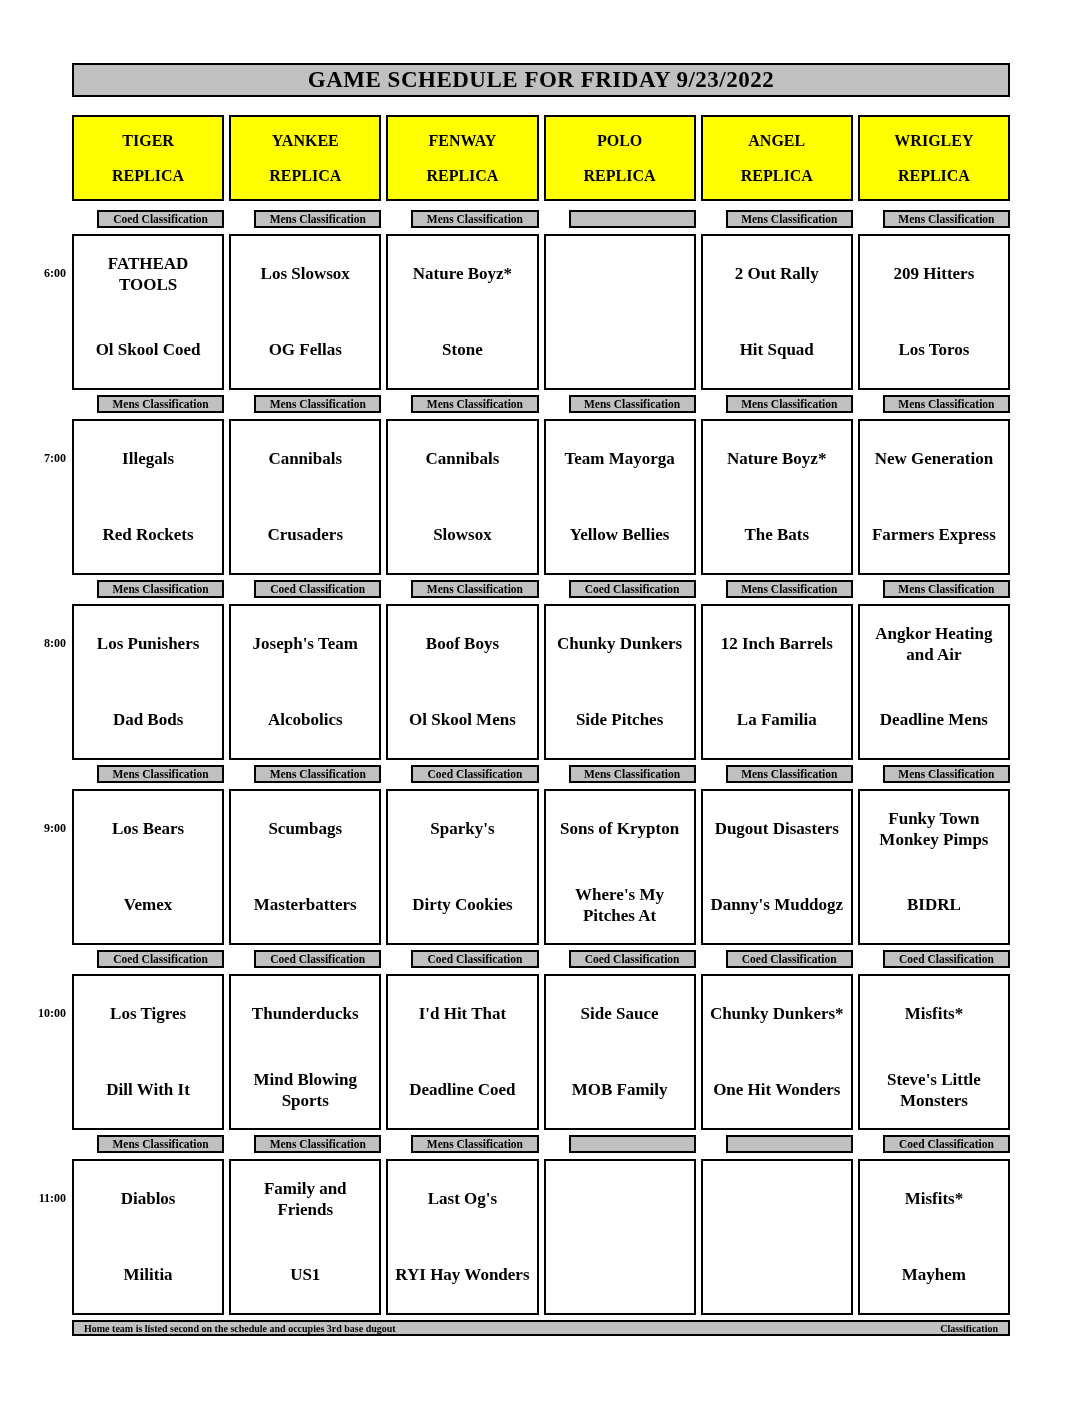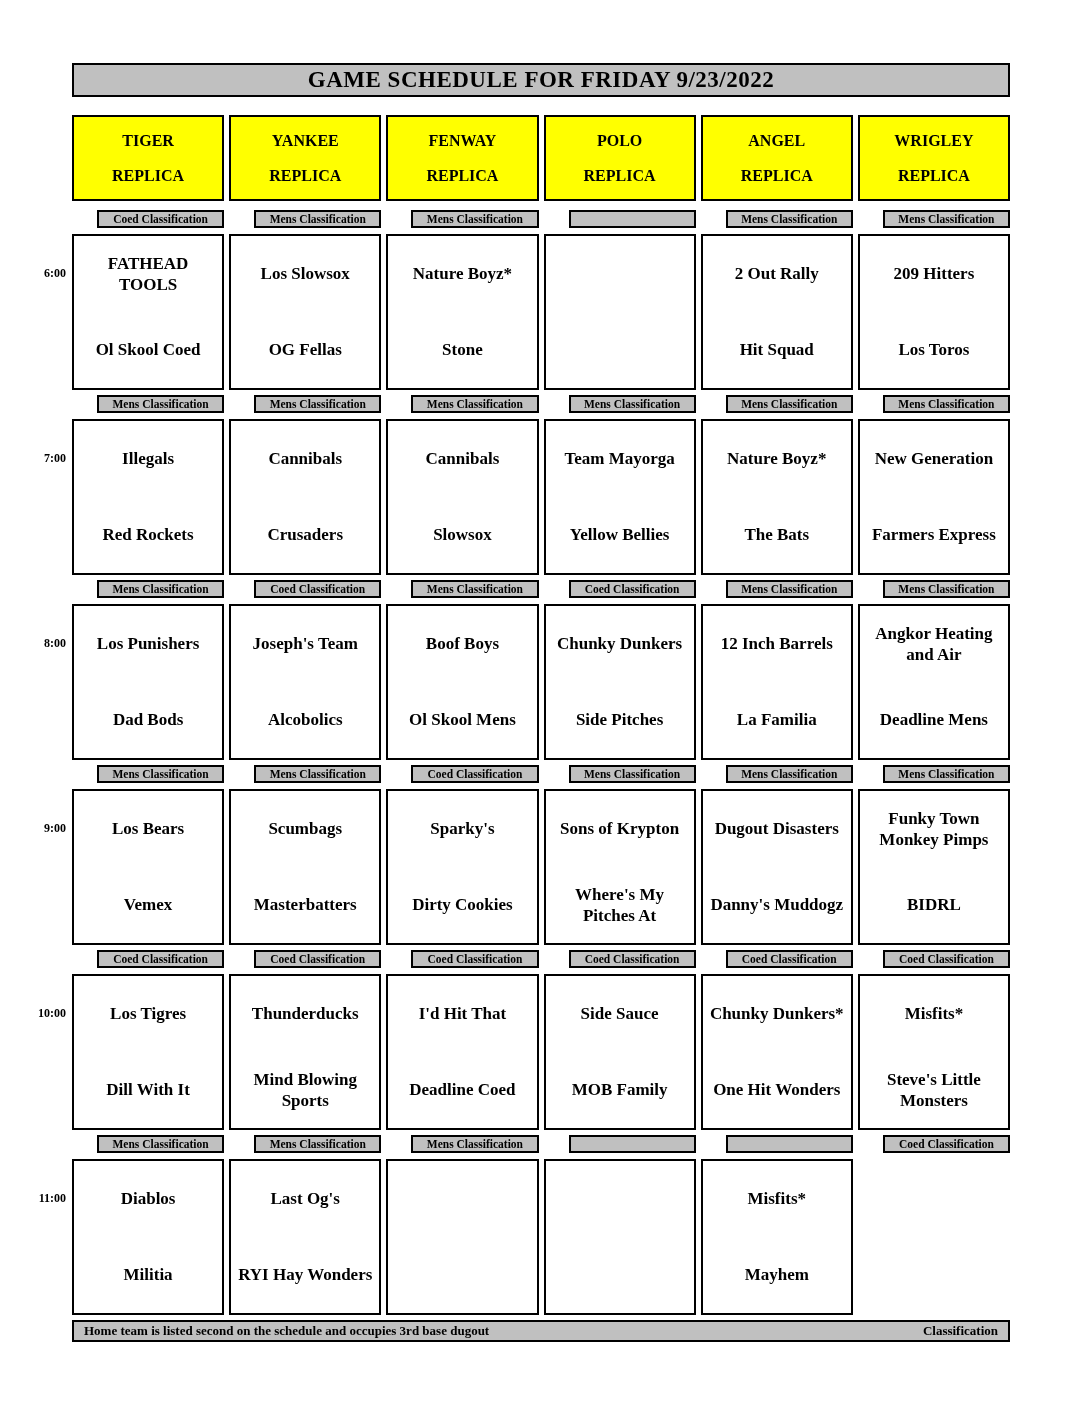--- a/index.html
+++ b/index.html
@@ -66,27 +66,27 @@
   }
   .time-label {
     position: absolute;
     left: -40px; top: 56px;
     width: 34px;
     text-align: right;
     font-weight: bold; font-size: 12px;
     font-family: "Liberation Serif", serif;
   }
   .footer-bar {
-    height: 22px;
+    height: 16px;
     margin-top: 4px;
     background: var(--bar-bg, #c0c0c0);
     border: 2px solid var(--border-c, #000);
     display: flex; align-items: center; justify-content: space-between;
     padding: 0 10px;
-    font-weight: bold; font-size: 13px;
+    font-weight: bold; font-size: 10px;
   }
 </style>
 </head>
 <body>
 
 <div class="schedule">
   <div class="title-bar">GAME SCHEDULE FOR FRIDAY 9/23/2022</div>
   <div class="grid6 header-row" id="header-row">
       <div class="header-cell">
         <div>TIGER</div>
@@ -306,20 +306,24 @@
           <div class="class-cell">Mens Classification</div>
           <div class="class-cell">Mens Classification</div>
           <div class="class-cell"></div>
           <div class="class-cell"></div>
           <div class="class-cell">Coed Classification</div>
         </div>
         <div class="grid6">
           <div class="game-cell">
             <div class="game-half">Diablos</div>
             <div class="game-half">Militia</div>
+          </div>
+          <div class="game-cell">
+            <div class="game-half">Family and Friends</div>
+            <div class="game-half">US1</div>
           </div>
           <div class="game-cell">
             <div class="game-half">Last Og's</div>
             <div class="game-half">RYI Hay Wonders</div>
           </div>
           <div class="game-cell">
             <div class="game-half"></div>
             <div class="game-half"></div>
           </div>
           <div class="game-cell">

